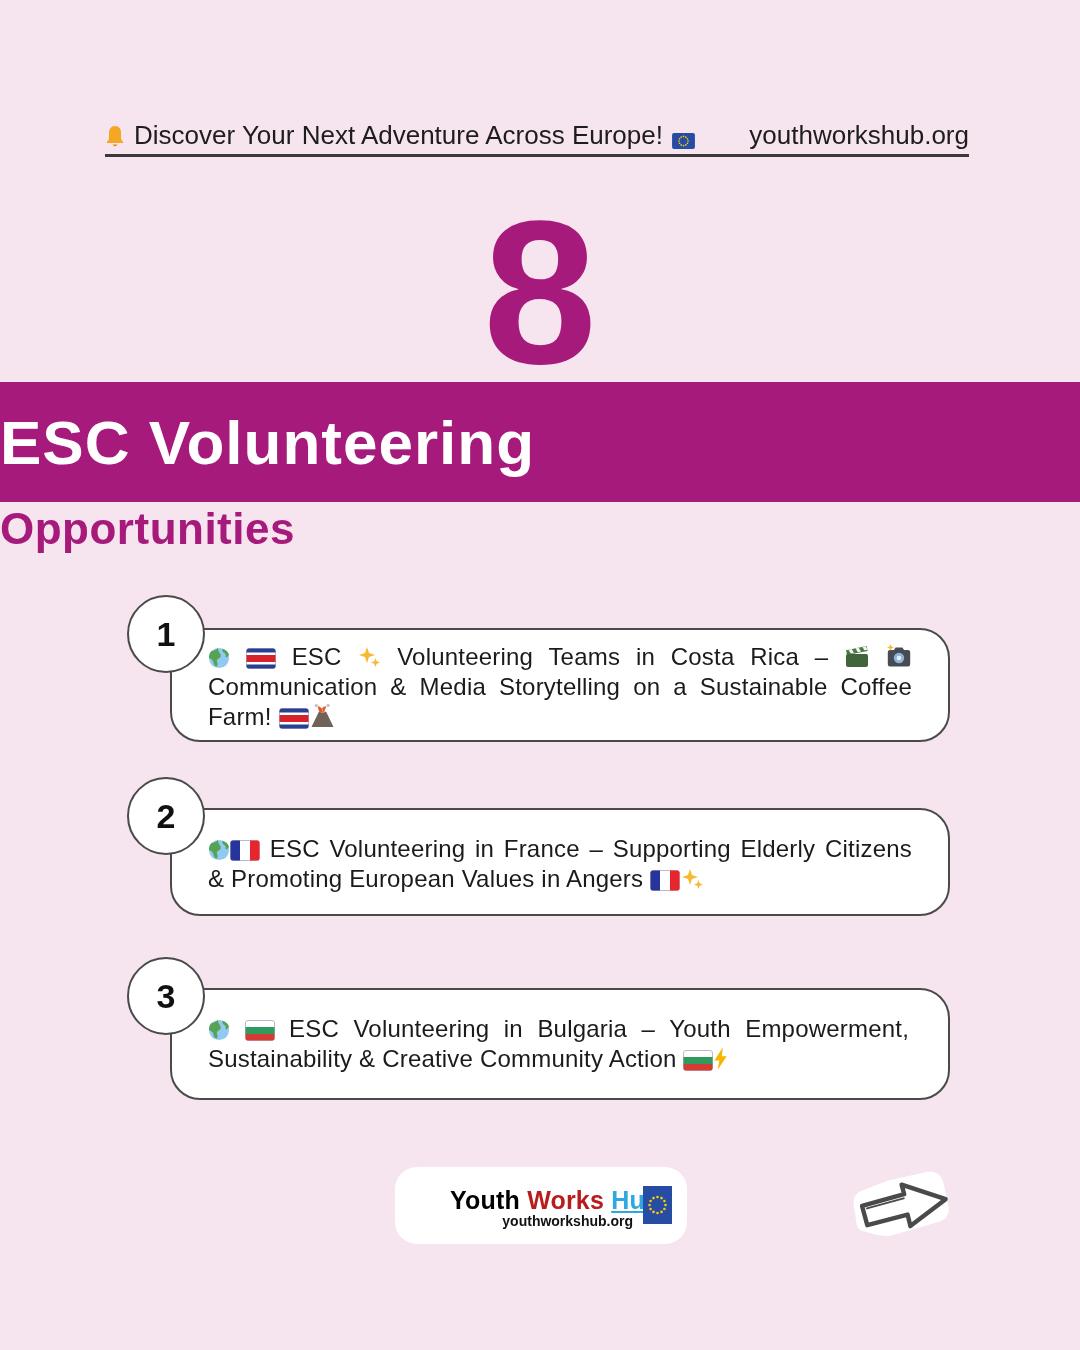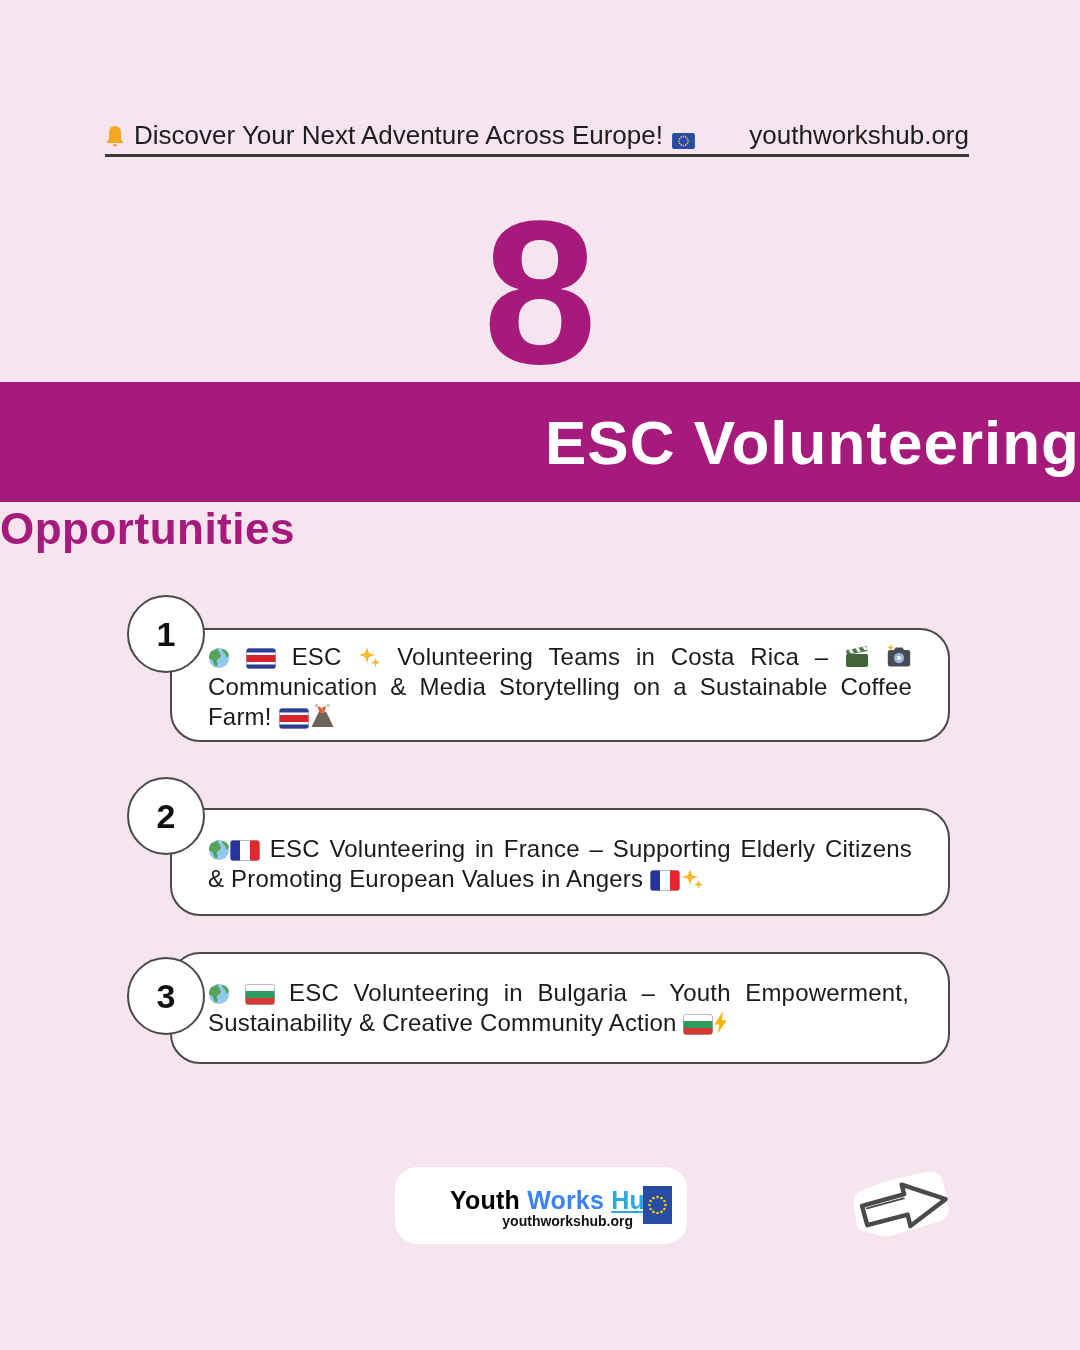--- a/index.html
+++ b/index.html
@@ -10,33 +10,33 @@
   .topbar{position:absolute;left:105px;top:120px;width:864px;display:flex;
           justify-content:space-between;align-items:center;font-size:26px;
           font-weight:500;color:#1D1D1D;}
   .topbar-left{display:flex;align-items:center;gap:9px;}
   .topbar-rule{position:absolute;left:105px;top:154px;width:864px;height:3px;background:#3A3A3A;}
 
   
   .big-number{position:absolute;top:190px;left:0;width:100%;text-align:center;
               font-size:204px;line-height:1;font-weight:bold;color:#A61A7B;}
   .banner{position:absolute;top:382px;left:0;width:1080px;height:120px;background:#A61A7B;
-          display:flex;align-items:center;justify-content:flex-end;}
+          display:flex;align-items:center;justify-content:flex-start;}
   .banner-title{margin:0;font-size:62px;font-weight:bold;color:#FFFFFF;letter-spacing:1px;}
   .subtitle{position:absolute;top:504px;left:0;width:100%;margin:0;
             font-size:44px;font-weight:bold;color:#A61A7B;letter-spacing:0.5px;}
 
   
   .card{position:absolute;left:170px;width:780px;background:#FFFFFF;
         border:2.5px solid #4A4A4A;border-radius:30px;box-sizing:border-box;z-index:1;}
   .card-text{text-align:justify;font-size:24px;line-height:30px;font-weight:400;
              color:#1B1B1B;letter-spacing:0.2px;}
   .card-1{top:628px;min-height:114px;padding:12px 36px 6px 36px;}
   .card-2{top:808px;min-height:108px;padding:24px 36px 20px 36px;}
-  .card-3{top:952px;min-height:112px;padding:24px 39px 20px 36px;}
+  .card-3{top:988px;min-height:112px;padding:24px 39px 20px 36px;}
   .badge{position:absolute;left:127px;width:78px;height:78px;border-radius:50%;
          background:#FFFFFF;border:2.5px solid #4A4A4A;box-sizing:border-box;
          display:flex;align-items:center;justify-content:center;
          font-size:34px;font-weight:bold;color:#111111;z-index:3;}
   .badge-1{top:595px;} .badge-2{top:777px;} .badge-3{top:957px;}
 
   
   .ic{display:inline-block;line-height:0;vertical-align:-5px;}
   .card-text .ic{vertical-align:-4px;}
 
@@ -167,21 +167,21 @@
           </svg></span><span class="ic"><svg xmlns="http://www.w3.org/2000/svg" width="17" height="25" viewBox="0 0 18 26">
             <path d="M10.5 1L1.5 15h5.2L5 25l9.5-14.5H9.3z" fill="#F7B500"></path>
           </svg></span></div>
   </section>
   <div class="badge badge-3">
     <span>3</span>
   </div>
 
   <footer>
     <div class="logo-box">
-      <div class="logo-words"><span style="color: #000000; margin-left: 39px;">Youth</span> <span style="color: #3b82f6;">Works</span> <span style="color: rgb(47, 168, 223); text-decoration: underline;">Hub</span><span style="color: rgb(43, 100, 173);">.</span></div>
+      <div class="logo-words"><span style="color: #000000; margin-left: 39px;">Youth</span> <span style="color: #b91c1c;">Works</span> <span style="color: rgb(47, 168, 223); text-decoration: underline;">Hub</span><span style="color: rgb(43, 100, 173);">.</span></div>
       <div class="logo-url">youthworkshub.org</div>
       <span class="logo-flag"><span class="ic"><svg xmlns="http://www.w3.org/2000/svg" width="29" height="38" viewBox="0 0 29 38">
               <rect width="29" height="38" fill="#274CA4"></rect>
               <circle cx="14.5" cy="11.0" r="1.3" fill="#FFCC00"></circle>
               <circle cx="18.5" cy="12.1" r="1.3" fill="#FFCC00"></circle>
               <circle cx="21.4" cy="15.0" r="1.3" fill="#FFCC00"></circle>
               <circle cx="22.5" cy="19.0" r="1.3" fill="#FFCC00"></circle>
               <circle cx="21.4" cy="23.0" r="1.3" fill="#FFCC00"></circle>
               <circle cx="18.5" cy="25.9" r="1.3" fill="#FFCC00"></circle>
               <circle cx="14.5" cy="27.0" r="1.3" fill="#FFCC00"></circle>

